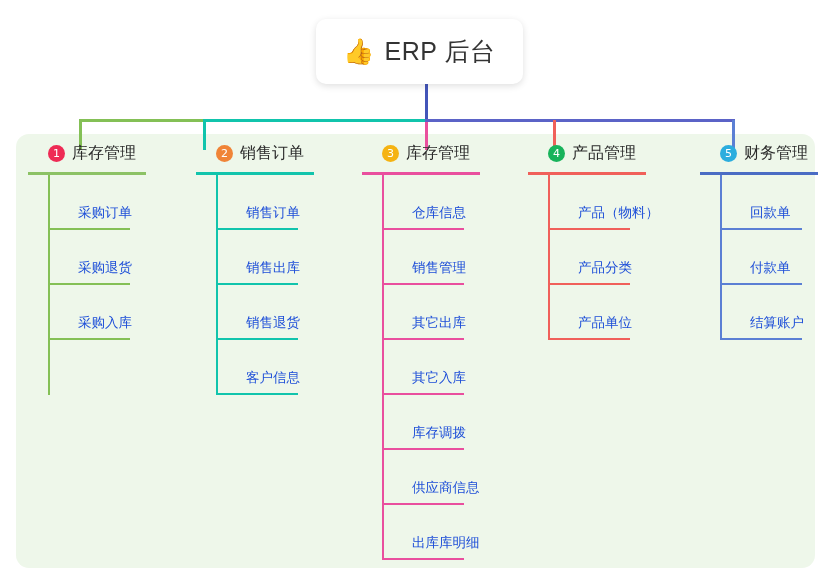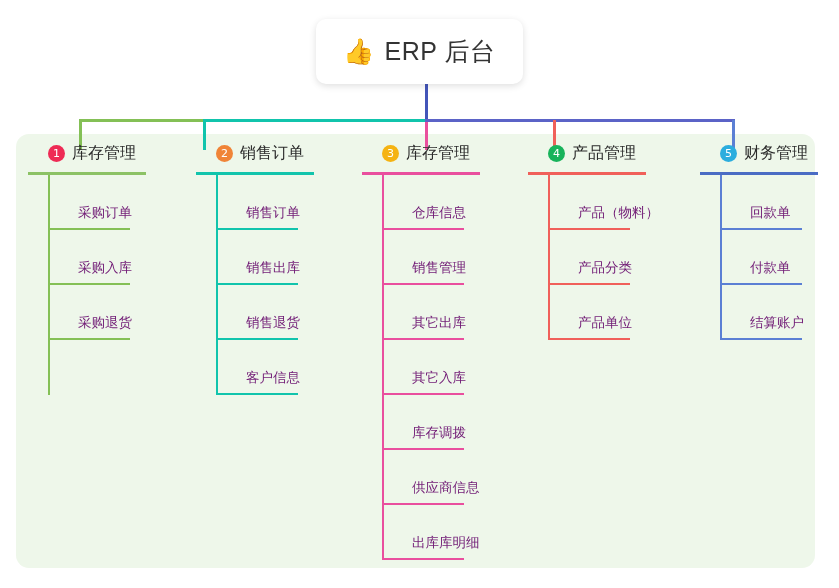--- a/index.html
+++ b/index.html
@@ -156,21 +156,21 @@
   .leaf {
     position: relative;
     height: 55px;
     box-sizing: border-box;
   }
   .leaf-label {
     position: absolute;
     left: 28px;
     bottom: 8px;
     font-size: 13.5px;
-    color: #701a75;
+    color: #1d4ed8;
     white-space: nowrap;
   }
   .leaf-underline {
     position: absolute;
     left: 0;
     bottom: 0;
     height: 2px;
     width: 80px;
   }
 </style>
@@ -201,27 +201,27 @@
         <span class="col-title">库存管理</span>
       </div>
       <div class="col-underline" style="background: rgb(140, 194, 101); width: 118px; margin-left: 0px;"></div>
       <div class="leaves">
         <div class="spine" style="background: rgb(132, 192, 86); height: 220px;"></div>
         <div class="leaf">
           <span class="leaf-label">采购订单</span>
           <div class="leaf-underline" style="background: rgb(132, 192, 86);"></div>
         </div>
         <div class="leaf">
+          <span class="leaf-label">采购退货</span>
+          <div class="leaf-underline" style="background: rgb(132, 192, 86);"></div>
+        </div>
+        <div class="leaf">
           <span class="leaf-label">采购入库</span>
           <div class="leaf-underline" style="background: rgb(132, 192, 86);"></div>
         </div>
-        <div class="leaf">
-          <span class="leaf-label">采购退货</span>
-          <div class="leaf-underline" style="background: rgb(132, 192, 86);"></div>
-        </div>
       </div>
     </div>
     <div class="column" style="left: 196px; width: 160px;">
       <div class="col-header">
         <span class="badge" style="background: rgb(240, 132, 55);">2</span>
         <span class="col-title">销售订单</span>
       </div>
       <div class="col-underline" style="background: rgb(17, 196, 172); width: 118px; margin-left: 0px;"></div>
       <div class="leaves">
         <div class="spine" style="background: rgb(17, 196, 172); height: 220px;"></div>

